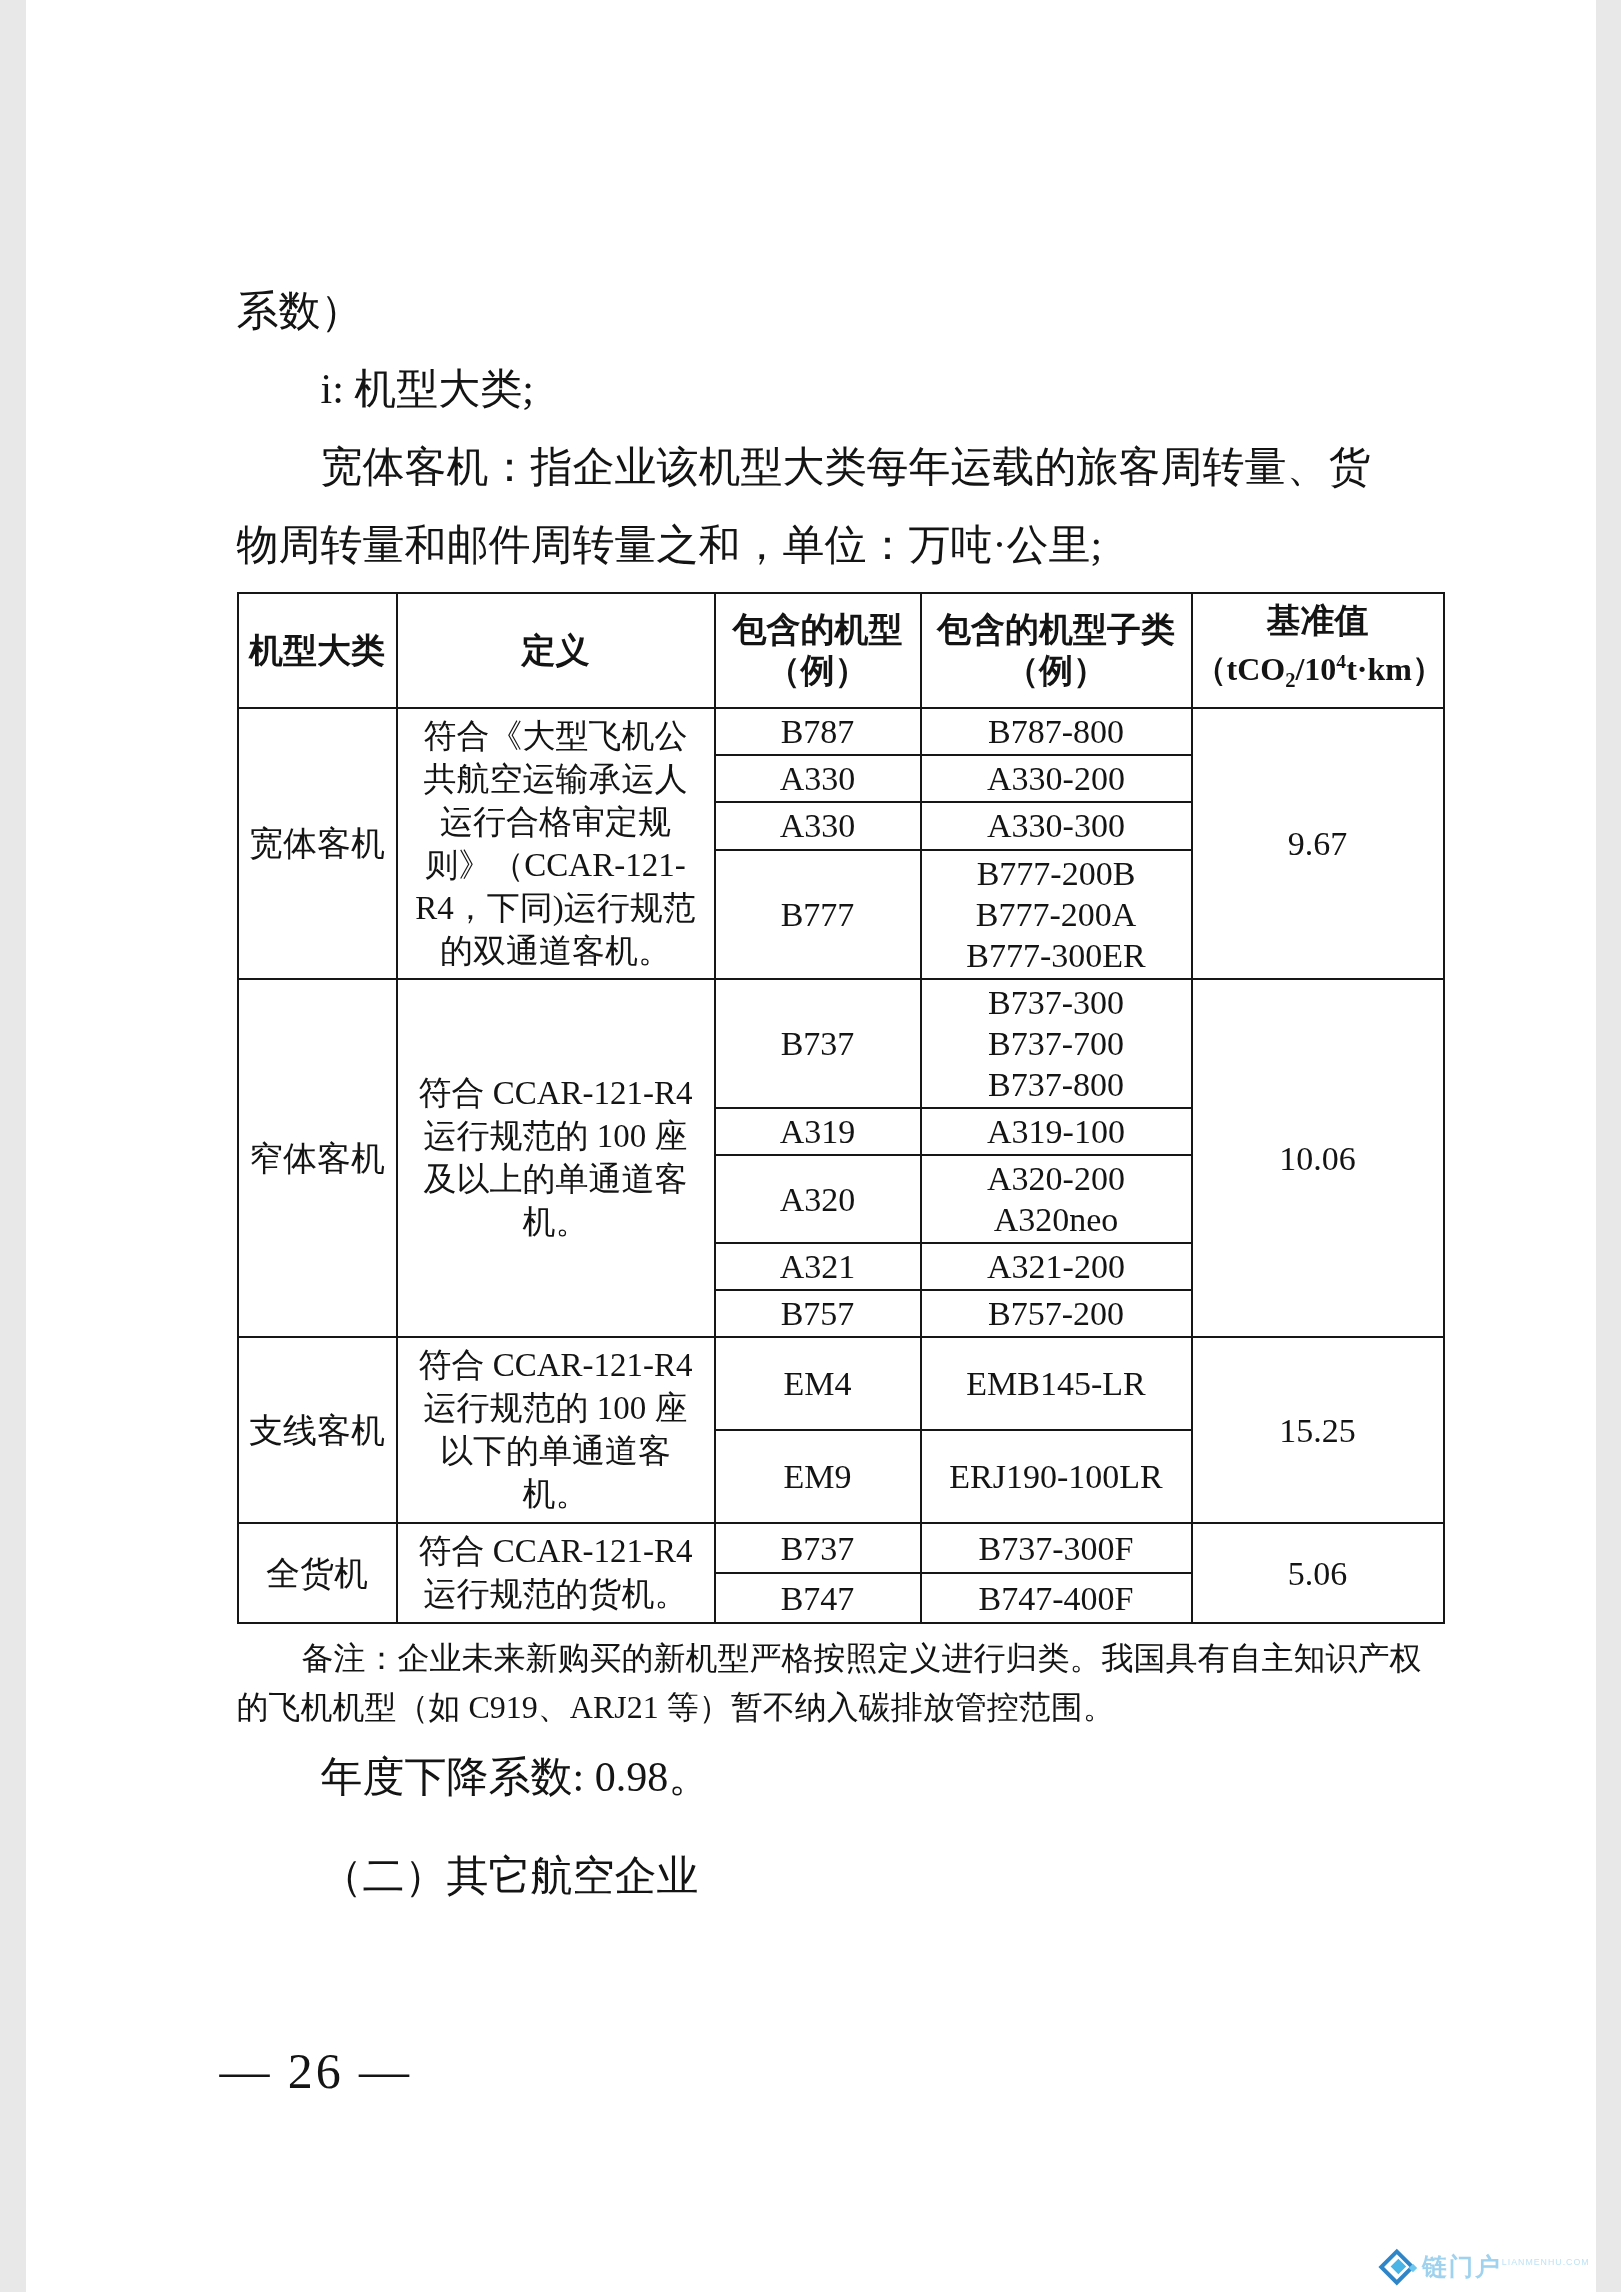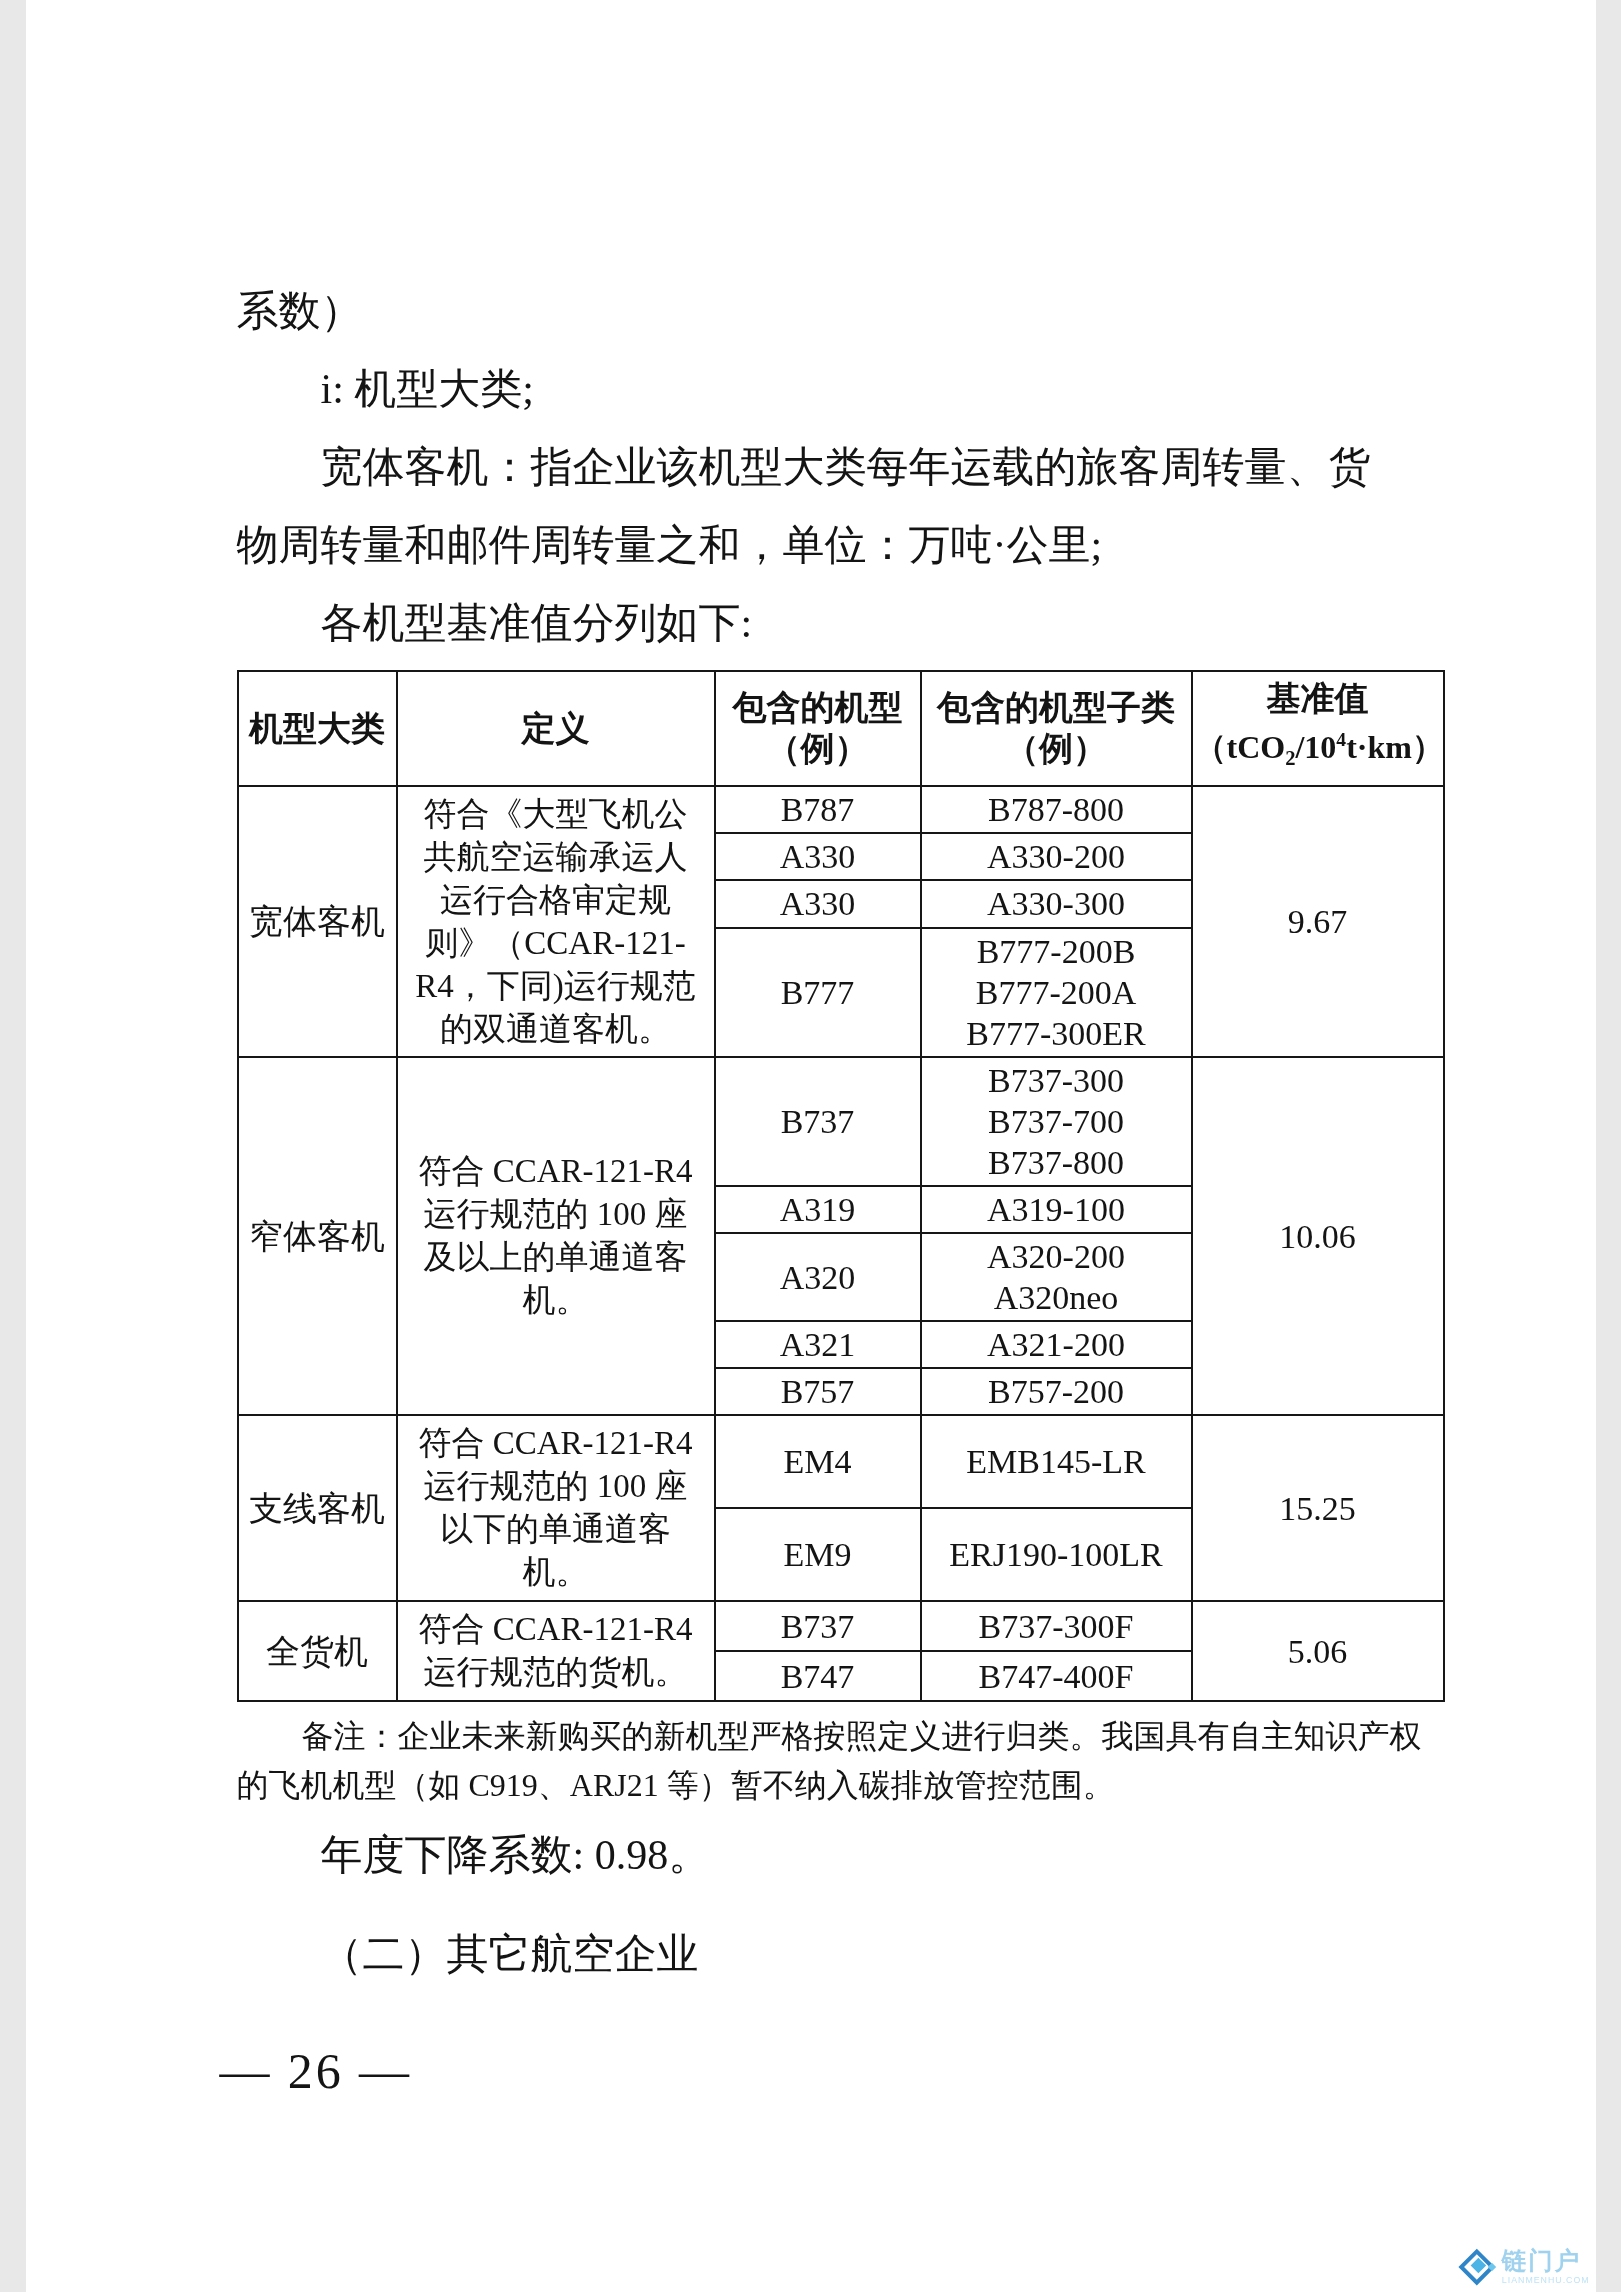--- a/index.html
+++ b/index.html
@@ -70,40 +70,39 @@
   }
   .wm-diamond-inner{
     position:absolute;left:12.7px;top:10.8px;width:10.8px;height:10.8px;
     background:#4ab4e6;
     transform:rotate(45deg);
   }
   .wm-dot{
     position:absolute;right:0px;top:14.7px;width:5.9px;height:5.9px;
     background:#6cc6ee;transform:rotate(45deg);
   }
-  .wm-text{display:flex;flex-direction:column;line-height:1;}
+  .wm-text{display:flex;line-height:1;}
   .wm-title{
     font-family:"Liberation Sans","DejaVu Sans",sans-serif;
     font-size:24.5px;font-weight:bold;color:#9fd2ee;letter-spacing:2px;
   }
   .wm-url{
     font-family:"Liberation Sans","DejaVu Sans",sans-serif;
     font-size:8.8px;color:#bfe3f6;letter-spacing:1px;margin-top:2.9px;
   }
 </style>
 </head>
 <body>
 
 <div class="page">
 
   <p class="para">系数）</p>
   <p class="para indent">i: 机型大类;</p>
   <p class="para indent">宽体客机：指企业该机型大类每年运载的旅客周转量、货</p>
   <p class="para">物周转量和邮件周转量之和，单位：万吨·公里;</p>
-  <p class="para indent">各机型基准值分列如下:</p>
 
   <table class="baseline">
     <colgroup>
       <col style="width:159px">
       <col style="width:318px">
       <col style="width:206px">
       <col style="width:271px">
       <col style="width:252px">
     </colgroup>
     <thead>

